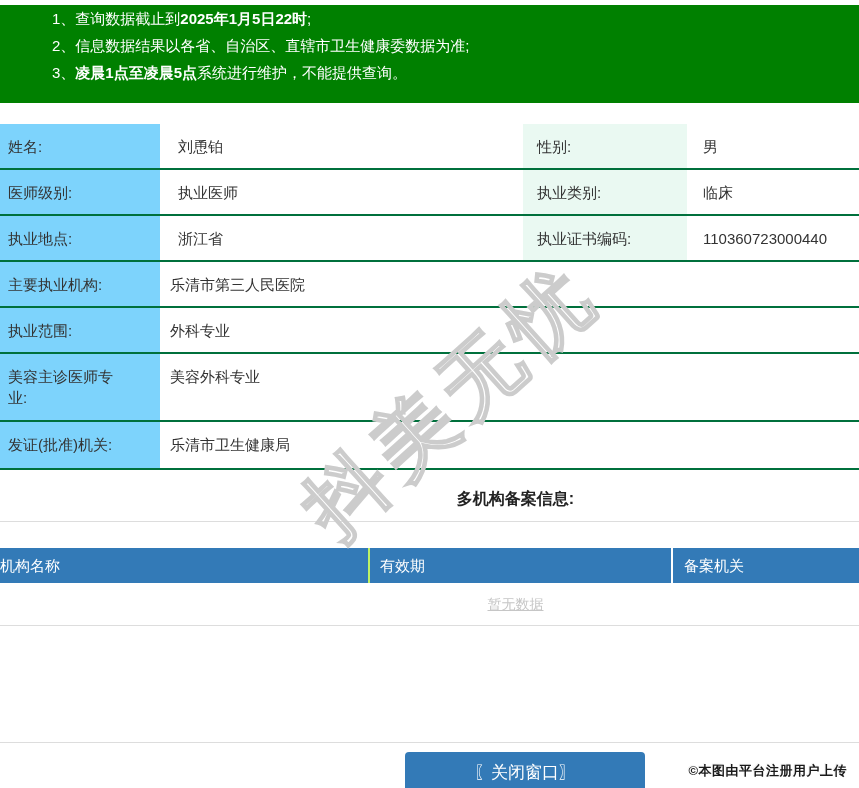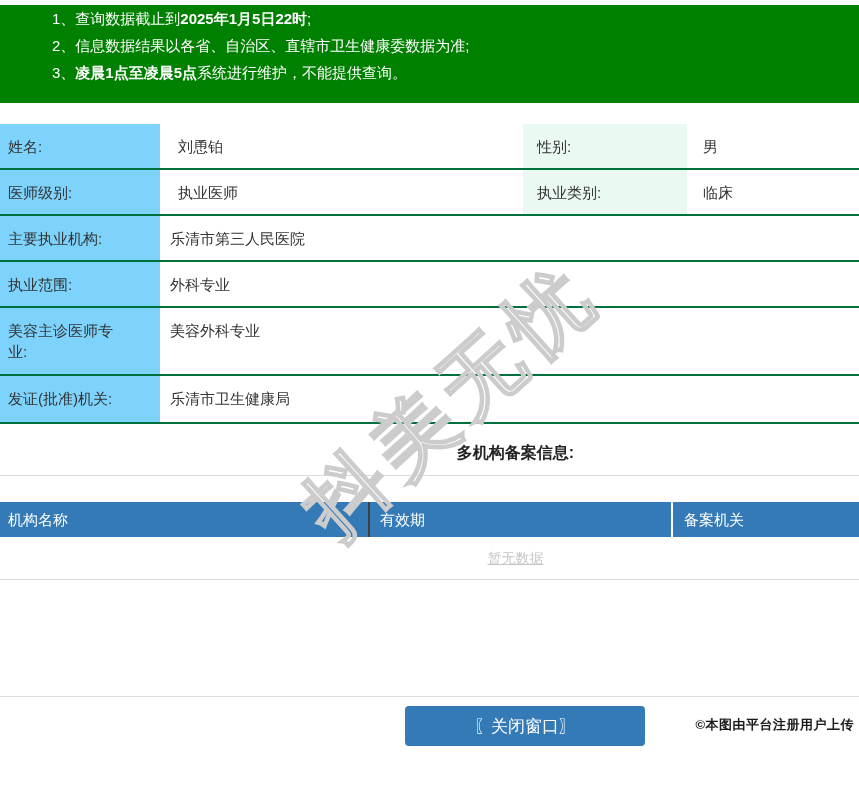--- a/index.html
+++ b/index.html
@@ -61,21 +61,21 @@
   .filing-header {
     margin-top: 26px;
     height: 35px;
     display: flex;
     background: #337ab7;
     color: #fff;
     font-size: 15px;
     line-height: 35px;
   }
   .fh-cell { height: 35px; }
-  .fh-1 { width: 370px; padding-left: 8px; border-right: 2px solid #404040; }
+  .fh-1 { width: 370px; border-right: 2px solid #bef264; }
   .fh-2 { width: 303px; padding-left: 10px; border-right: 2px solid #fff; }
   .fh-3 { flex: 1; padding-left: 11px; border-radius: 8px; }
 
   .empty-row {
     height: 42px;
     line-height: 42px;
     margin-left: 172px;
     text-align: center;
     color: #c6c6c6;
     font-size: 14px;
@@ -93,21 +93,21 @@
     background: #337ab7;
     color: #fff;
     border: none;
     border-radius: 4px;
     font-size: 17px;
     font-family: "Liberation Sans", sans-serif;
     cursor: pointer;
   }
   .copyright {
     position: absolute;
-    right: 5px;
+    right: 12px;
     top: 10px;
     font-size: 13px;
     font-weight: bold;
     color: #1a1a1a;
     text-shadow: 1px 1px 0 #ffffff, -1px -1px 0 #f2f2f2;
     letter-spacing: 0.5px;
   }
 
   
   .watermark {
@@ -146,20 +146,26 @@
       <div class="cell lab2"><span class="lab-text">性别:</span></div>
       <div class="cell val2">男</div>
     </div>
     <div class="p-row">
       <div class="cell lab1"><span class="lab-text">医师级别:</span></div>
       <div class="cell val1">执业医师</div>
       <div class="cell lab2"><span class="lab-text">执业类别:</span></div>
       <div class="cell val2">临床</div>
     </div>
     <div class="p-row">
+      <div class="cell lab1"><span class="lab-text">执业地点:</span></div>
+      <div class="cell val1">浙江省</div>
+      <div class="cell lab2"><span class="lab-text">执业证书编码:</span></div>
+      <div class="cell val2">110360723000440</div>
+    </div>
+    <div class="p-row">
       <div class="cell lab1"><span class="lab-text">主要执业机构:</span></div>
       <div class="cell val-wide">乐清市第三人民医院</div>
     </div>
     <div class="p-row">
       <div class="cell lab1"><span class="lab-text">执业范围:</span></div>
       <div class="cell val-wide">外科专业</div>
     </div>
     <div class="p-row tall">
       <div class="cell lab1"><span class="lab-text">美容主诊医师专业:</span></div>
       <div class="cell val-wide">美容外科专业</div>

